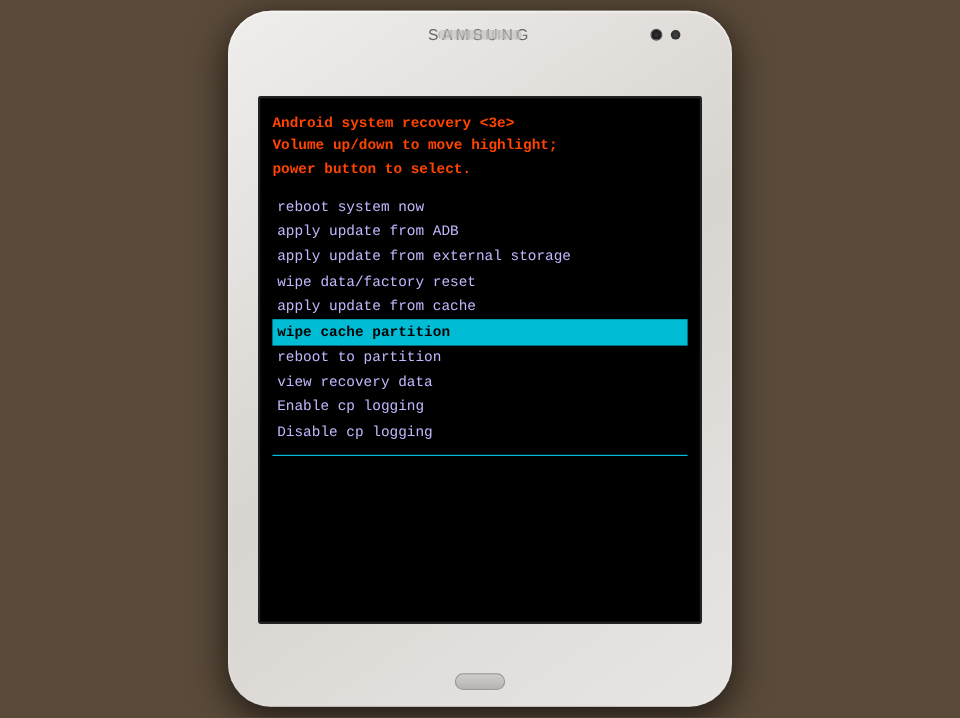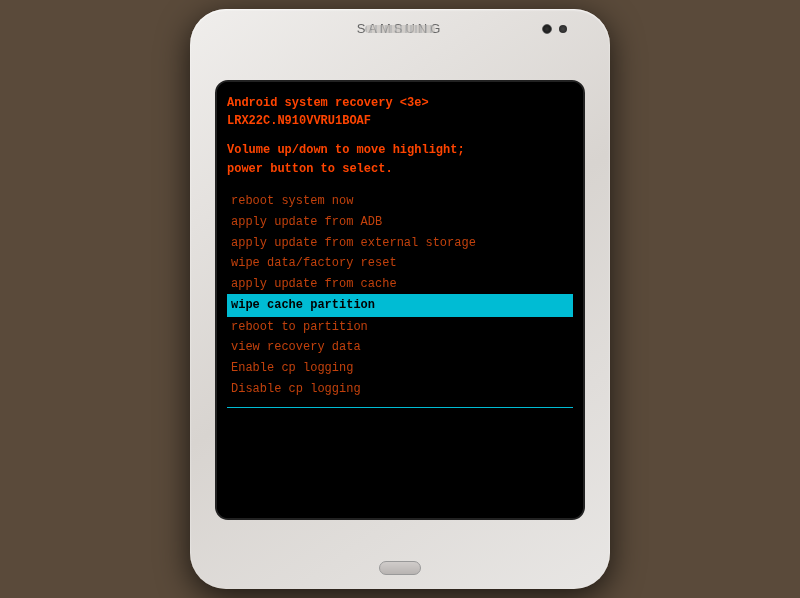--- a/index.html
+++ b/index.html
@@ -66,21 +66,21 @@
       background: radial-gradient(circle, #444, #222);
       border-radius: 50%;
       position: absolute;
       right: 35px;
     }
 
     .screen-bezel {
       width: 370px;
       height: 490px;
       background: #000;
-      border-radius: 13px;
+      border-radius: 2px;
       overflow: hidden;
       border: 2px solid #222;
     }
 
     .screen {
       width: 100%;
       height: 100%;
       background: #000;
       padding: 12px 10px;
       font-family: 'Courier New', Courier, monospace;
@@ -102,21 +102,21 @@
     }
 
     .instructions {
       color: #ff4400;
       font-weight: bold;
       margin-bottom: 12px;
       line-height: 1.6;
     }
 
     .menu-item {
-      color: #c2410c;
+      color: #c4b5fd;
       padding: 1px 4px;
       display: block;
       white-space: nowrap;
     }
 
     .menu-item.selected {
       background-color: #00bcd4;
       color: #000;
       font-weight: bold;
       display: block;
@@ -167,21 +167,20 @@
   <div class="phone-top-bar">
     <div class="speaker-grille"></div>
     <div class="camera-dot"></div>
     <div class="camera-dot2"></div>
   </div>
 
   <div class="screen-bezel">
     <div class="screen">
 
       <div class="header-line1">Android system recovery &lt;3e&gt;</div>
-      <div class="header-line2">LRX22C.N910VVRU1BOAF</div>
 
       <div class="instructions">
         <span>Volume up/down to move highlight;</span><br>
         <span>power button to select.</span>
       </div>
 
       <div id="menu-container">
       <span class="menu-item">reboot system now</span>
           <span class="menu-item">apply update from ADB</span>
           <span class="menu-item">apply update from external storage</span>

